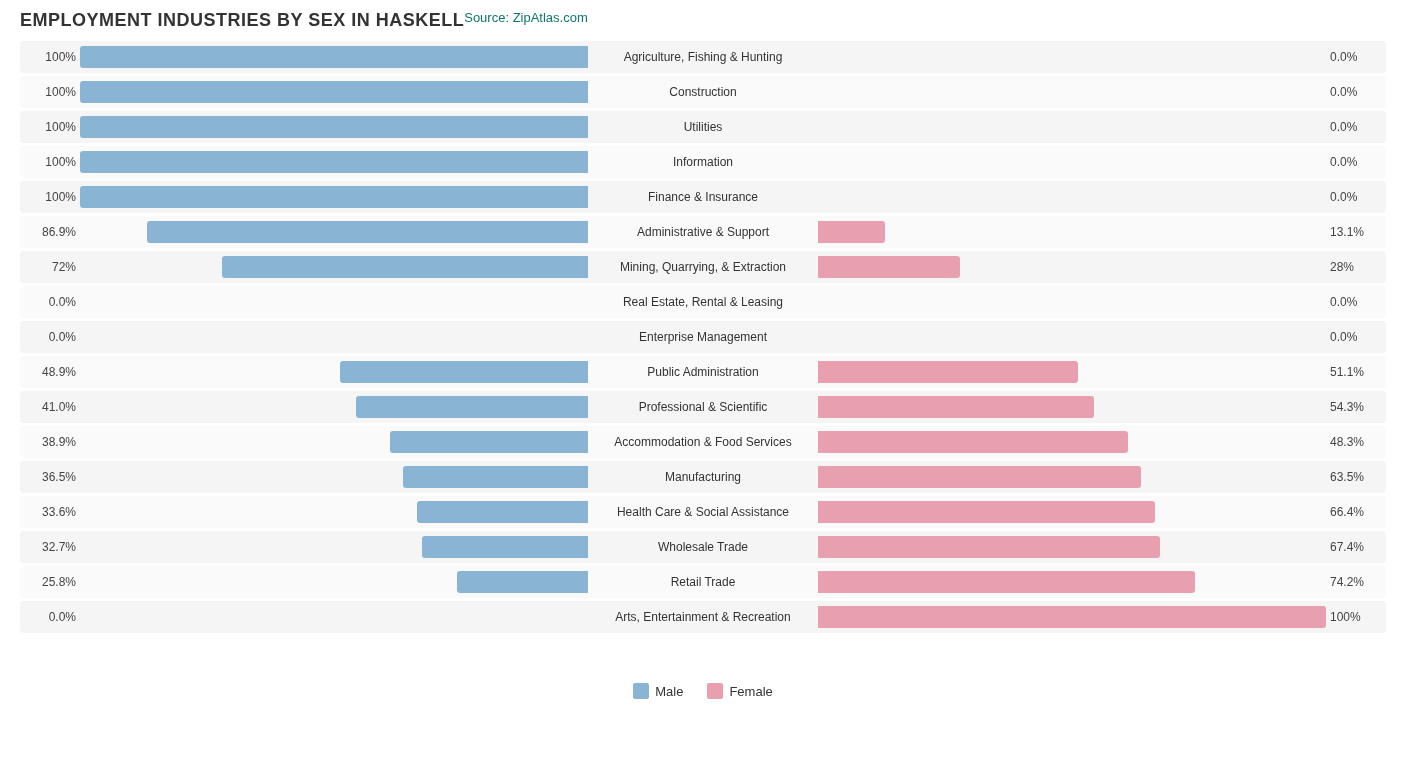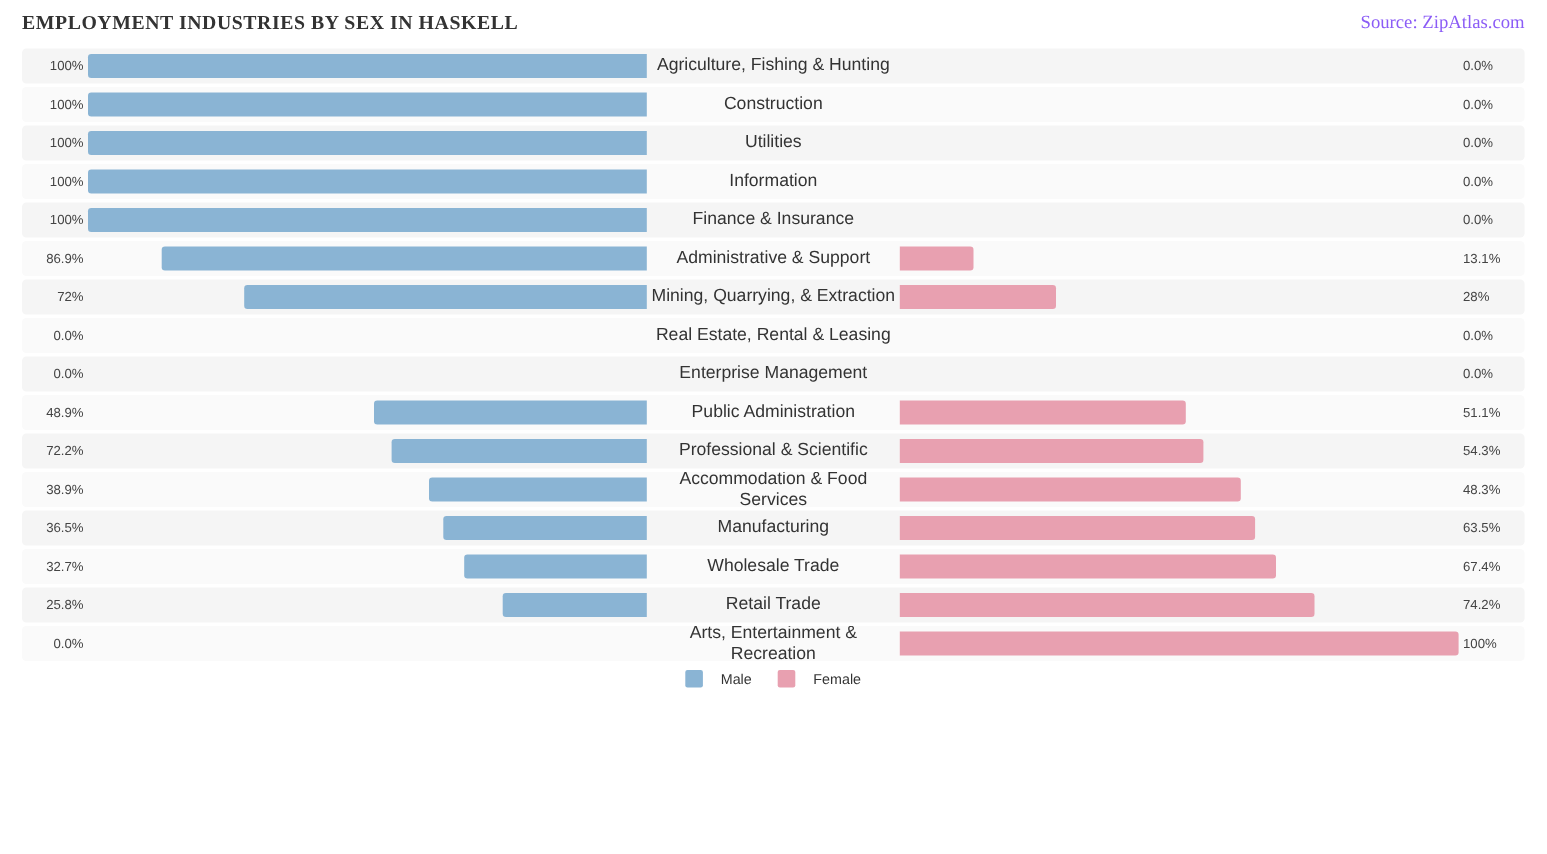--- a/index.html
+++ b/index.html
@@ -12,22 +12,22 @@
     }
     .chart-title {
       font-size: 18px;
       font-weight: bold;
       color: #333;
       margin-bottom: 4px;
       text-transform: uppercase;
       letter-spacing: 0.5px;
     }
     .source {
-      font-size: 17px;
-      color: #8b5cf6;
+      font-size: 13px;
+      color: #0f766e;
       text-align: right;
       margin-bottom: 8px;
     }
     .chart-container {
       width: 100%;
     }
     .bar-row {
       display: flex;
       align-items: center;
       margin-bottom: 3px;
@@ -85,49 +85,49 @@
     .right-bars {
       flex: 1;
       display: flex;
       justify-content: flex-start;
       align-items: center;
       height: 100%;
     }
     .cl {
       width: 230px;
       text-align: center;
-      font-size: 16px;
+      font-size: 12px;
       color: #333;
       flex-shrink: 0;
       line-height: 1.2;
     }
     .legend {
       display: flex;
       justify-content: center;
       gap: 24px;
       margin-top: 8px;
       font-size: 13px;
       color: #333;
     }
     .legend-item {
       display: flex;
       align-items: center;
-      gap: 16px;
+      gap: 6px;
+      margin-top: 42px;
     }
     .legend-box {
       width: 16px;
       height: 16px;
       border-radius: 2px;
     }
     .header-row {
       display: flex;
-      justify-content: space-between;
+      justify-content: flex-start;
       align-items: flex-start;
       margin-bottom: 6px;
-      font-family: Liberation Serif, serif;
     }
   </style>
 </head>
 <body>
 
 <div class="header-row">
   <div class="chart-title">EMPLOYMENT INDUSTRIES BY SEX IN HASKELL</div>
   <div class="source">Source: ZipAtlas.com</div>
 </div>
 
@@ -257,21 +257,21 @@
         </div>
         <div class="cl">Public Administration</div>
         <div class="right-bars">
           <div class="bar-pink" style="width:51.1%;"></div>
         </div>
         <div class="rv">51.1%</div>
       </div>
     </div>
     <div class="bar-row">
       <div class="row-inner">
-        <div class="lv">72.2%</div>
+        <div class="lv">41.0%</div>
         <div class="left-bars">
           <div class="bar-blue" style="width:45.7%;"></div>
         </div>
         <div class="cl">Professional &amp; Scientific</div>
         <div class="right-bars">
           <div class="bar-pink" style="width:54.3%;"></div>
         </div>
         <div class="rv">54.3%</div>
       </div>
     </div>
@@ -292,20 +292,33 @@
       <div class="row-inner">
         <div class="lv">36.5%</div>
         <div class="left-bars">
           <div class="bar-blue" style="width:36.5%;"></div>
         </div>
         <div class="cl">Manufacturing</div>
         <div class="right-bars">
           <div class="bar-pink" style="width:63.5%;"></div>
         </div>
         <div class="rv">63.5%</div>
+      </div>
+    </div>
+    <div class="bar-row">
+      <div class="row-inner">
+        <div class="lv">33.6%</div>
+        <div class="left-bars">
+          <div class="bar-blue" style="width:33.6%;"></div>
+        </div>
+        <div class="cl">Health Care &amp; Social Assistance</div>
+        <div class="right-bars">
+          <div class="bar-pink" style="width:66.4%;"></div>
+        </div>
+        <div class="rv">66.4%</div>
       </div>
     </div>
     <div class="bar-row">
       <div class="row-inner">
         <div class="lv">32.7%</div>
         <div class="left-bars">
           <div class="bar-blue" style="width:32.7%;"></div>
         </div>
         <div class="cl">Wholesale Trade</div>
         <div class="right-bars">

